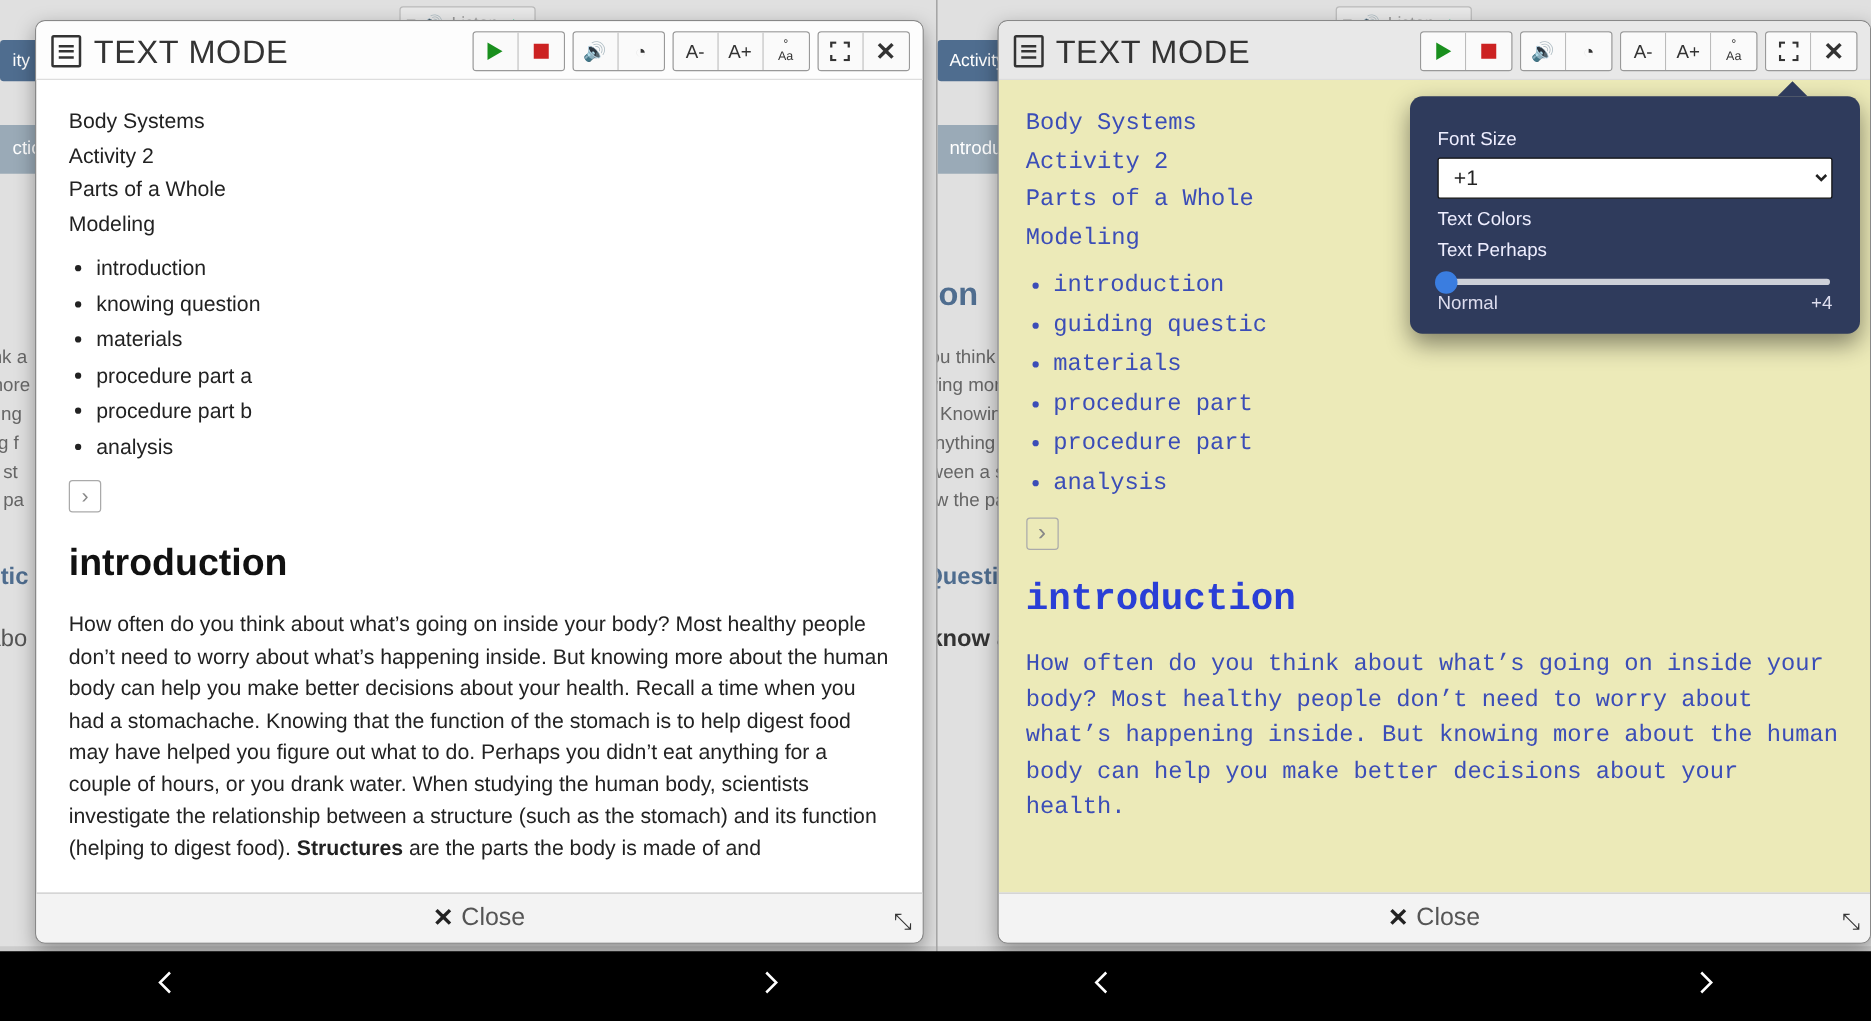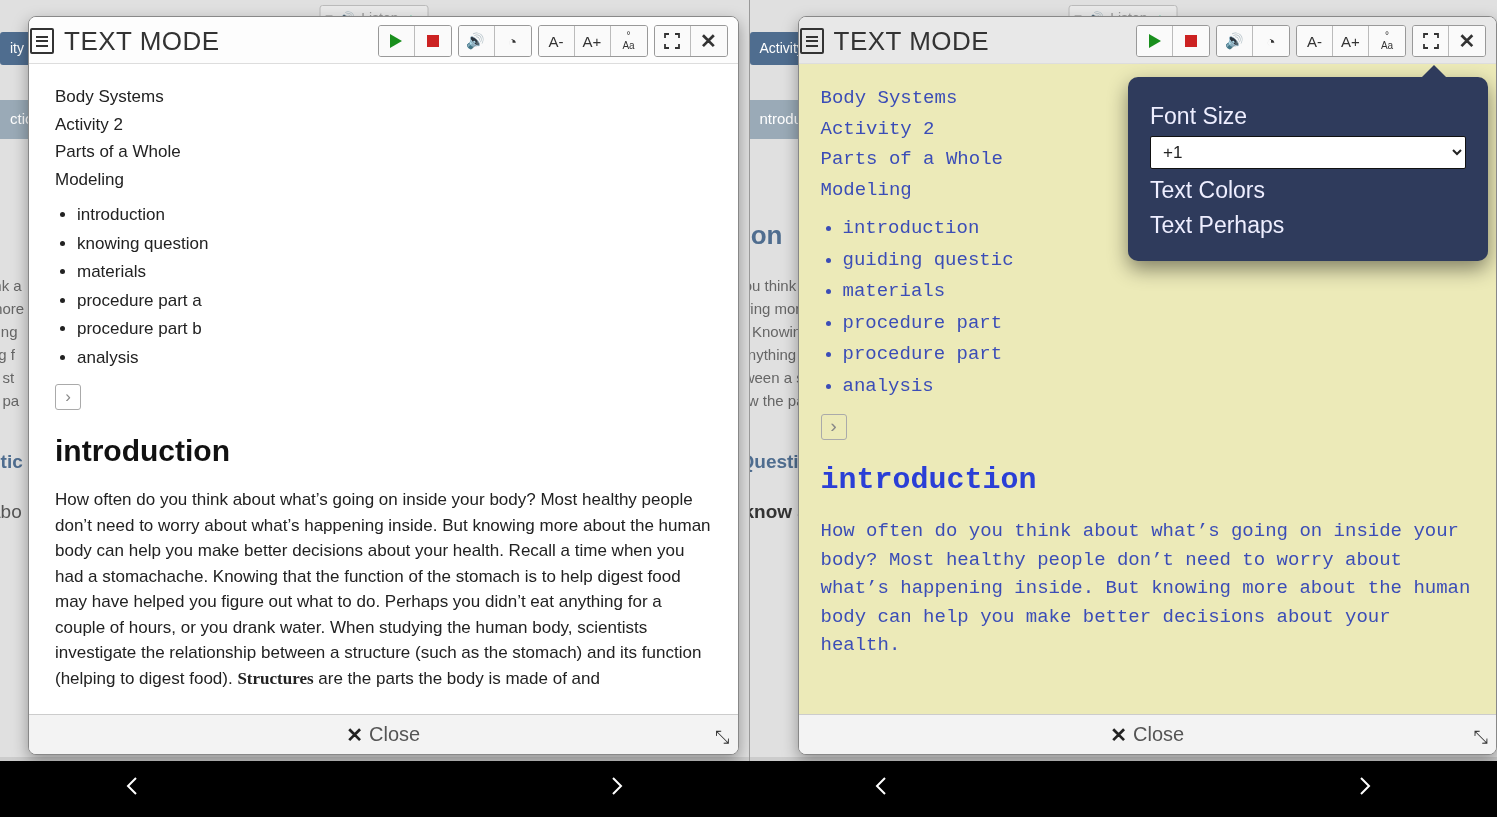--- a/index.html
+++ b/index.html
@@ -90,21 +90,21 @@
     flex-direction: column;
     overflow: hidden;
   }
   .dialog.left { left: 28px; right: 10px; }
   .dialog.right { left: 48px; right: 0; }
 
   .dlg-header {
     display: flex;
     align-items: center;
     justify-content: space-between;
-    padding: 8px 10px 6px 1px;
+    padding: 8px 10px 6px 12px;
     border-bottom: 1px solid #ddd;
     background: #fdfdfd;
   }
   .dialog.right .dlg-header { background: #e8e8e8; }
   .dlg-title {
     display: flex;
     align-items: center;
     gap: 10px;
     font-family: Arial, sans-serif;
     font-size: 26px;
@@ -177,21 +177,21 @@
   .chev-box {
     width: 26px; height: 26px;
     border: 1px solid #aaa;
     border-radius: 3px;
     display: flex; align-items: center; justify-content: center;
     color: #888;
     margin: 6px 0 2px;
     cursor: pointer;
   }
   .dlg-body p { margin-top: 10px; }
-  .dlg-body strong { font-weight: bold; font-family: Liberation Serif, serif; }
+  .dlg-body strong { font-weight: bold; }
 
   .dlg-footer {
     height: 40px;
     border-top: 1px solid #ccc;
     background: #f3f3f3;
     display: flex;
     align-items: center;
     justify-content: center;
     color: #555;
     font-size: 20px;
@@ -221,21 +221,21 @@
     content: "";
     position: absolute;
     top: -12px; right: 42px;
     width: 0; height: 0;
     border-left: 12px solid transparent;
     border-right: 12px solid transparent;
     border-bottom: 12px solid #2f3b5c;
   }
   .popover label {
     display: block;
-    font-size: 23px;
+    font-size: 15px;
     font-weight: 300;
     margin: 8px 0 6px;
     color: #eef;
   }
   .popover select {
     width: 100%;
     padding: 5px 8px;
     font-size: 17px;
     border: 1px solid #111;
     border-radius: 2px;
@@ -470,20 +470,29 @@
       <div class="popover">
         <label>Font Size</label>
         <select>
           <option>+1</option>
         </select>
 
 
         <label>Text Colors</label>
 
         <label>Text Perhaps</label>
+        <div class="slider-row">
+          <div class="slider-track">
+            <div class="slider-thumb"></div>
+          </div>
+          <div class="slider-labels">
+            <span>Normal</span>
+            <span>+4</span>
+          </div>
+        </div>
       </div>
     </div>
   </div>
 
   <div class="nav-bar">
     <div class="nav-half">
       <span class="nav-arrow">
         <svg viewBox="0 0 24 24">
             <polyline points="16 4 8 12 16 20"></polyline>
           </svg>

